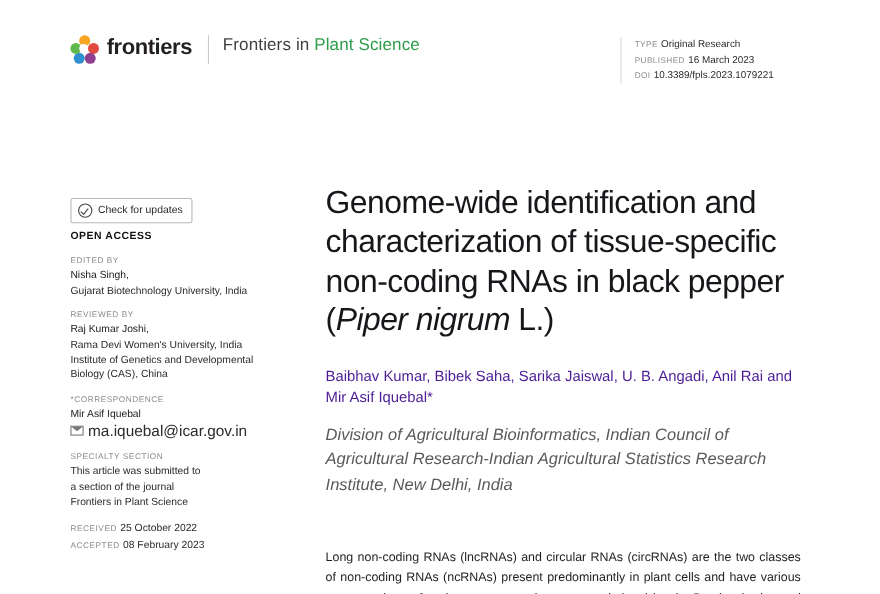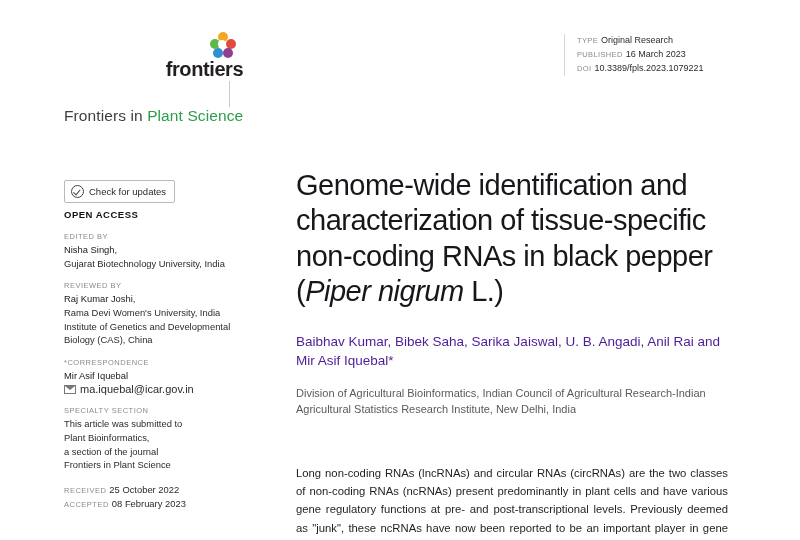--- a/index.html
+++ b/index.html
@@ -20,22 +20,21 @@
     inset: 0;
     background: #fff;
   }
 
   
   .masthead {
     position: absolute;
     left: 64px;
     top: 32px;
     display: flex;
-    align-items: flex-end;
-    flex-direction: column;
+    align-items: flex-start;
   }
   .logo-mark {
     position: relative;
     width: 26px;
     height: 26px;
     margin-right: 7px;
     flex: 0 0 auto;
   }
   .logo-mark span {
     position: absolute;
@@ -160,21 +159,21 @@
   .side-inline .k {
     font-size: 7.5px;
     letter-spacing: 0.5px;
     color: #8b8b8b;
     text-transform: uppercase;
     margin-right: 3px;
   }
   .email-row {
     display: flex;
     align-items: center;
-    font-size: 11px;
+    font-size: 14px;
     color: #2b2b2b;
     margin-top: 1px;
   }
   .mail-icon {
     width: 10px; height: 7px;
     border: 1px solid #777;
     margin-right: 4px;
     position: relative;
     flex: 0 0 auto;
   }
@@ -204,25 +203,26 @@
     margin: 0 0 22px 0;
   }
   .title .ital { font-style: italic; }
   .authors {
     font-size: 13.5px;
     line-height: 1.45;
     color: #4c1d95;
     margin-bottom: 14px;
   }
   .affiliation {
-    font-size: 11px;
+    font-size: 15px;
     line-height: 1.5;
     color: #5a5a5a;
     margin-bottom: 46px;
     width: 420px;
+    font-style: italic;
   }
   .abstract {
     font-size: 11.3px;
     line-height: 1.62;
     color: #1f1f1f;
     text-align: justify;
   }
 </style>
 </head>
 <body>
@@ -277,21 +277,20 @@
       <div class="side-line name">Mir Asif Iquebal</div>
       <div class="email-row">
         <span class="mail-icon"></span>
         <span>ma.iquebal@icar.gov.in</span>
       </div>
     </div>
 
     <div class="side-section">
       <div class="side-head">SPECIALTY SECTION</div>
       <div class="side-line">This article was submitted to</div>
-      <div class="side-line">Plant Bioinformatics,</div>
       <div class="side-line">a section of the journal</div>
       <div class="side-line">Frontiers in Plant Science</div>
     </div>
 
     <div class="side-section">
       <div class="side-inline"><span class="k">RECEIVED</span><span>25 October 2022</span></div>
       <div class="side-inline"><span class="k">ACCEPTED</span><span>08 February 2023</span></div>
       <div class="side-inline"></div>
     </div>
 

